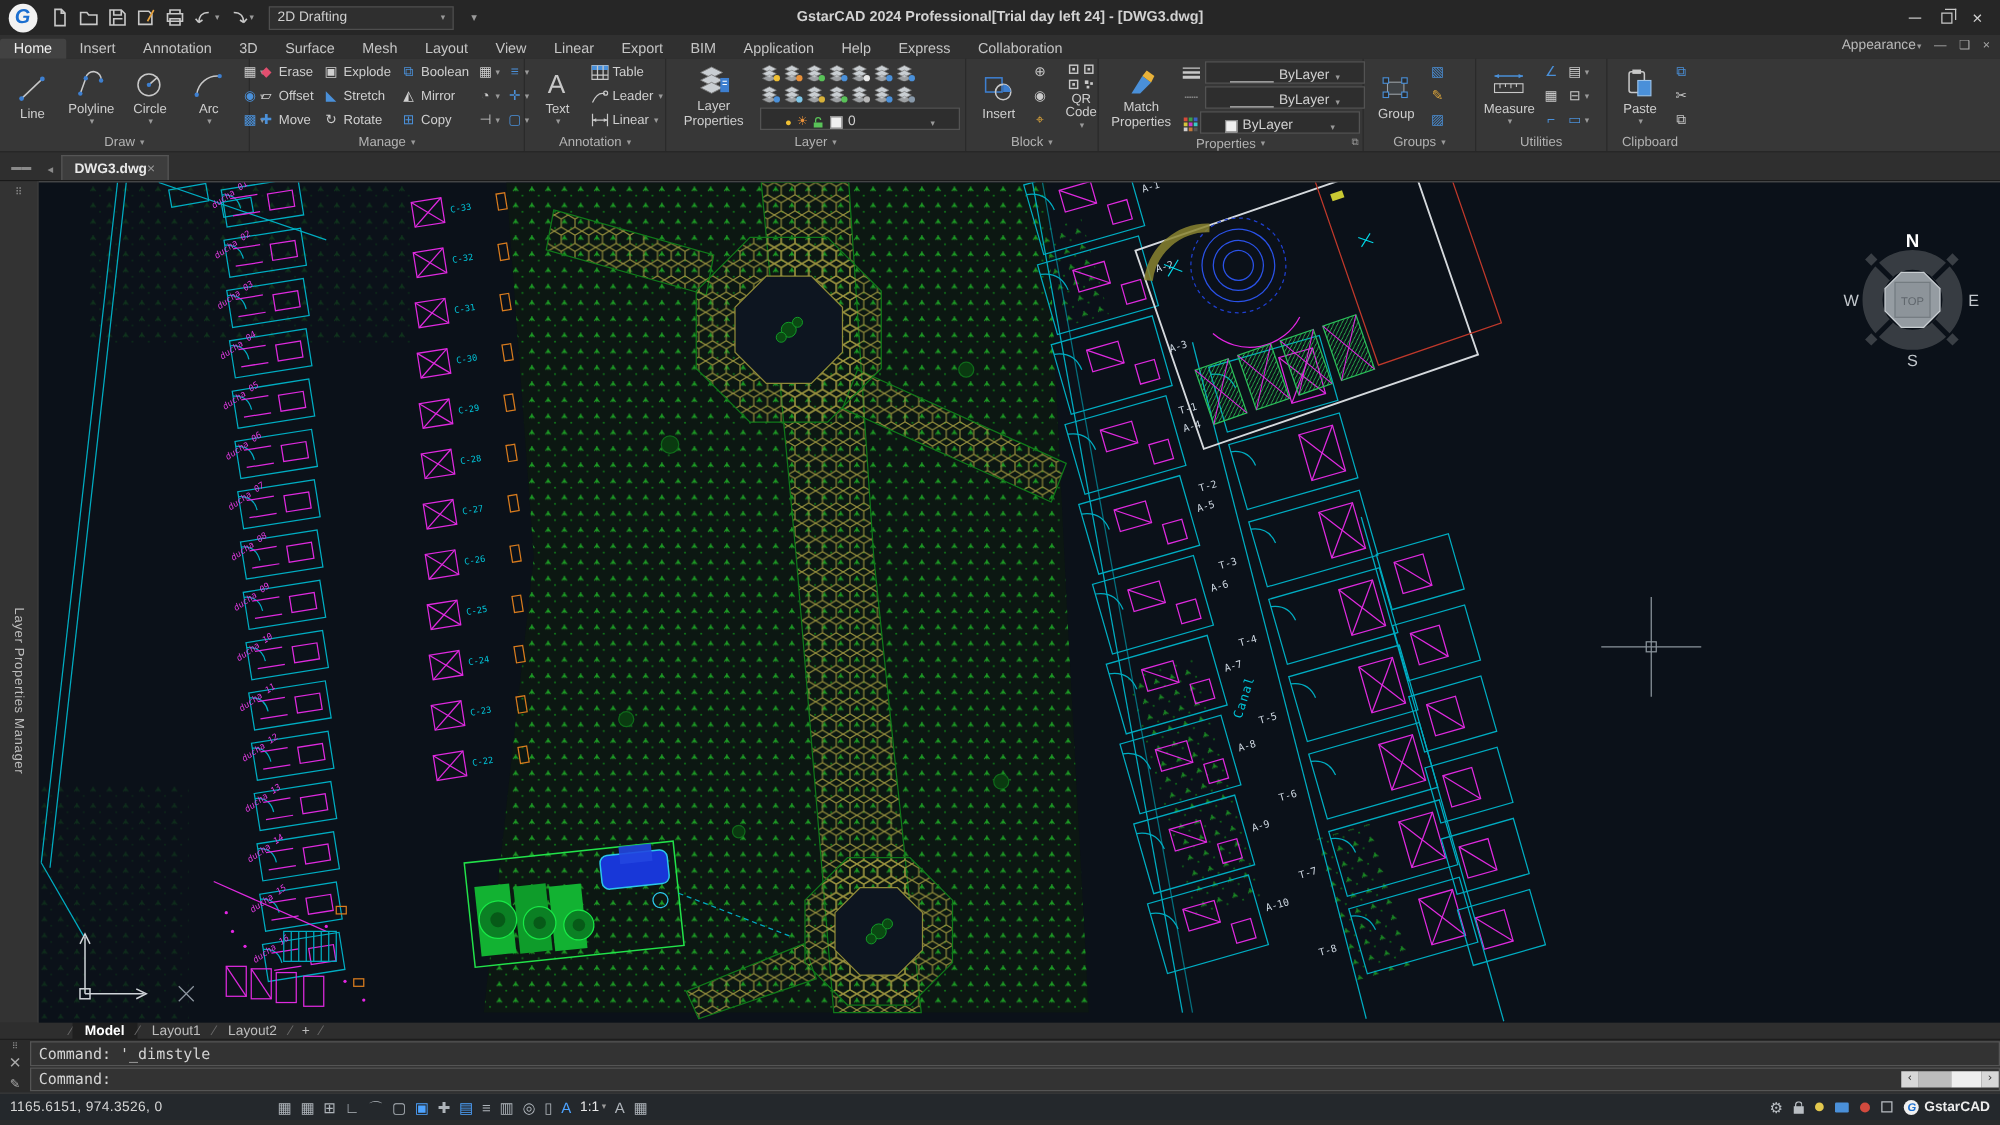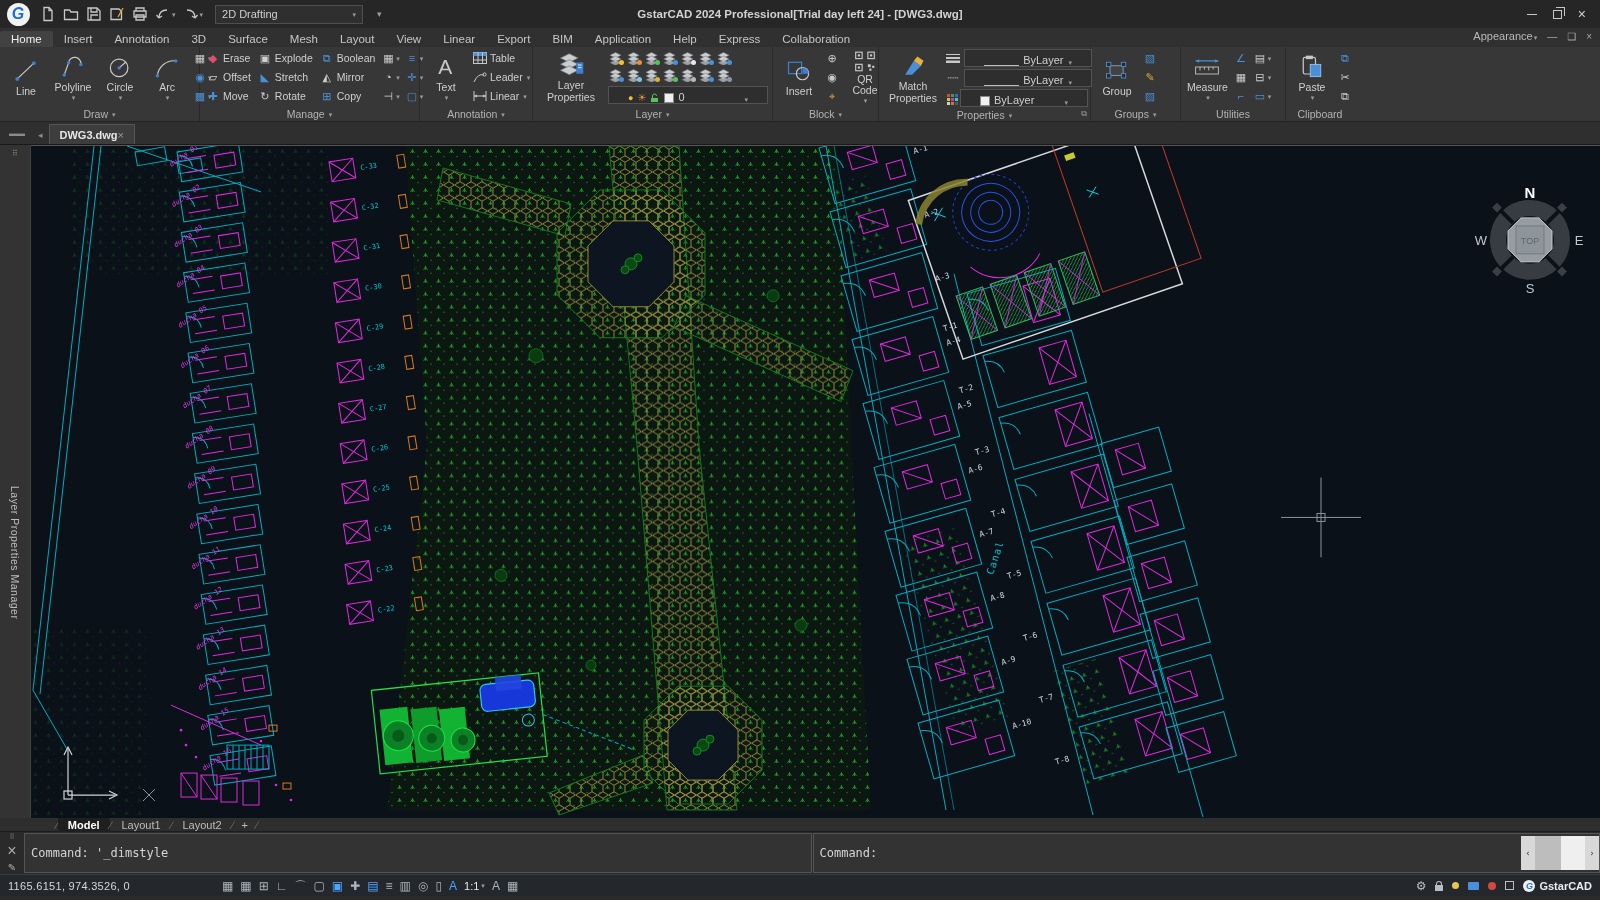--- a/index.html
+++ b/index.html
@@ -80,21 +80,21 @@
 .ltabs{height:14px;background:#2e2e2e;display:flex;align-items:center;font-size:11px;padding-left:56px;border-bottom:1px solid #1d1d1d}
 .ltab{padding:1px 10px;color:#bdbdbd}
 .ltab.active{color:#fff;font-weight:bold;background:#1f1f1f}
 .lsep{color:#6a6a6a}
 .ladd{color:#bdbdbd;padding:0 8px}
 
 
 .cmd{height:42px;background:#2a2a2a;display:flex}
 .cmd-gutter{width:24px;display:flex;flex-direction:column;align-items:center;justify-content:space-around;color:#aaa;background:#2a2a2a}
 .cmd-gutter .grip{font-size:7px;color:#8a8a8a}
-.cmd-rows{flex:1;display:flex;gap:1px;padding:1px 0}
+.cmd-rows{flex:1;display:flex;flex-direction:column;gap:1px;padding:1px 0}
 .cmdrow{flex:1;background:#333;border:1px solid #555;display:flex;align-items:center;padding:0 6px;font:12px "DejaVu Sans Mono",monospace;color:#d4d4d4;position:relative}
 .hscroll{position:absolute;right:0;top:2px;bottom:2px;width:78px;display:flex;align-items:stretch}
 .hs-btn{width:14px;background:#d8d8d8;color:#333;font-size:9px;display:flex;align-items:center;justify-content:center}
 .hs-thumb{width:26px;background:#bdbdbd}
 .hs-track{flex:1;background:#efefef}
 
 
 .status{height:22px;background:#24282c;position:relative;display:flex;align-items:center;font-size:11px;border-top:1px solid #3a3a3a}
 .coords{padding-left:8px;color:#d6d6d6;letter-spacing:.3px}
 .status-center{position:absolute;left:222px;display:flex;align-items:center;gap:7px}

